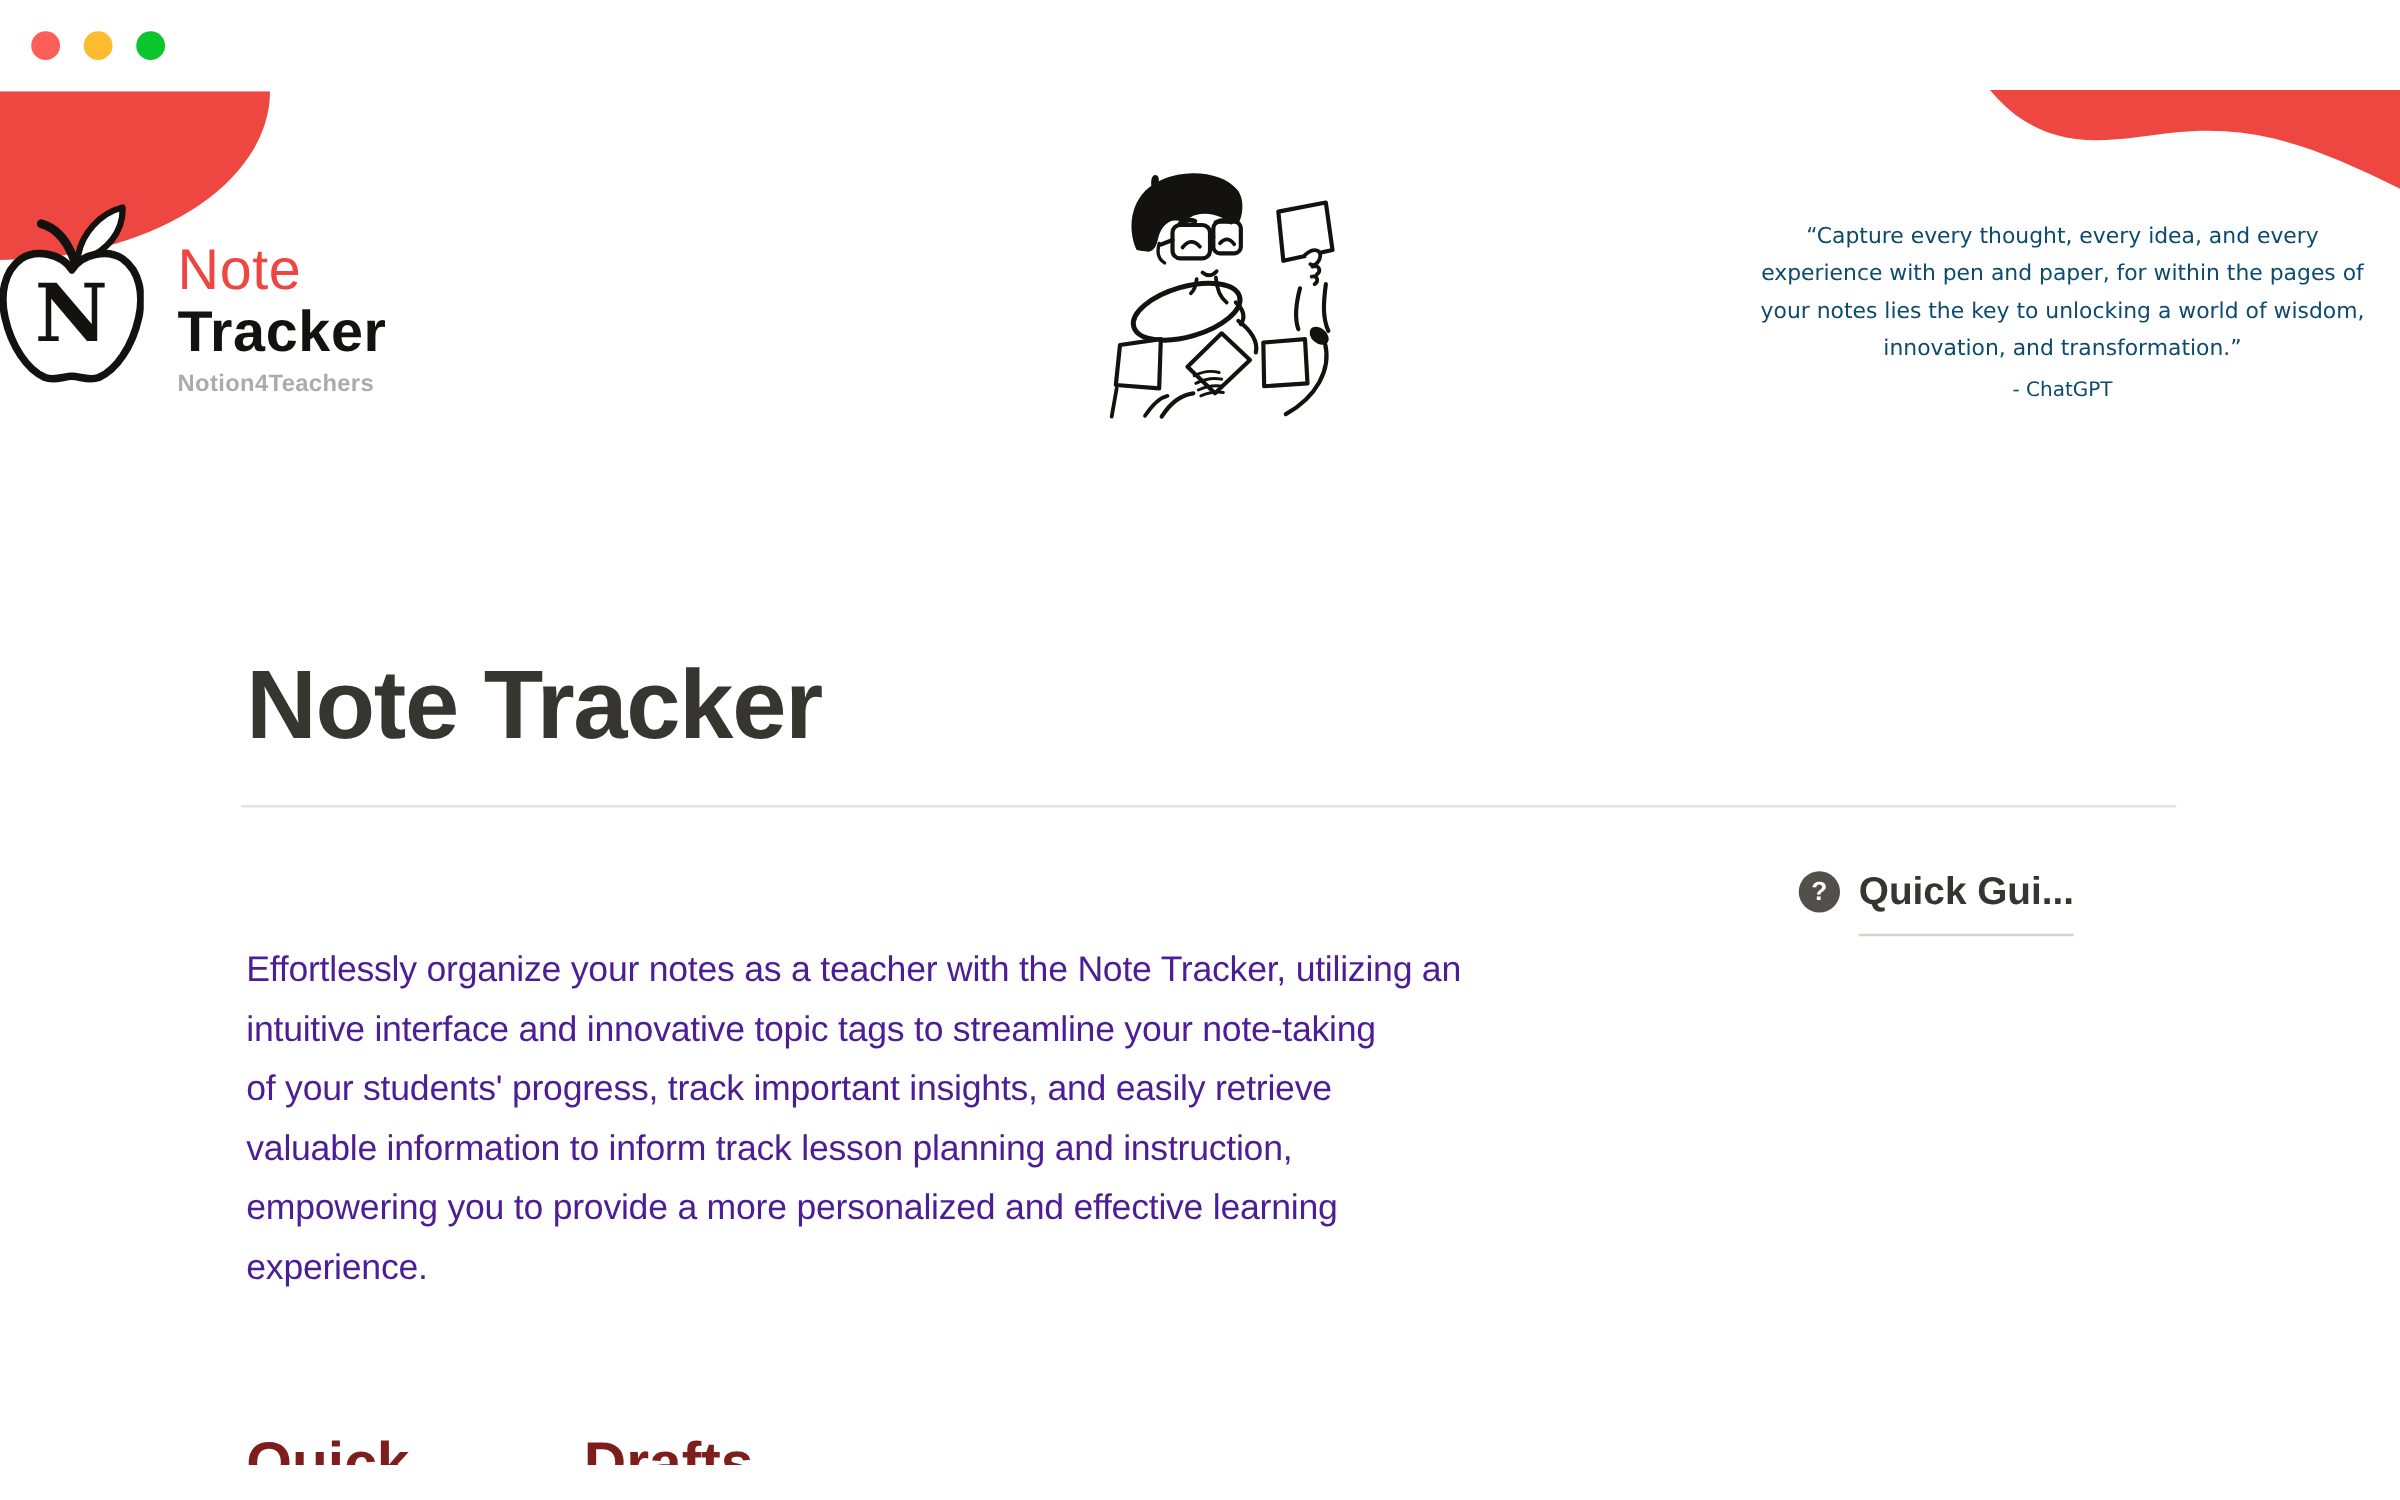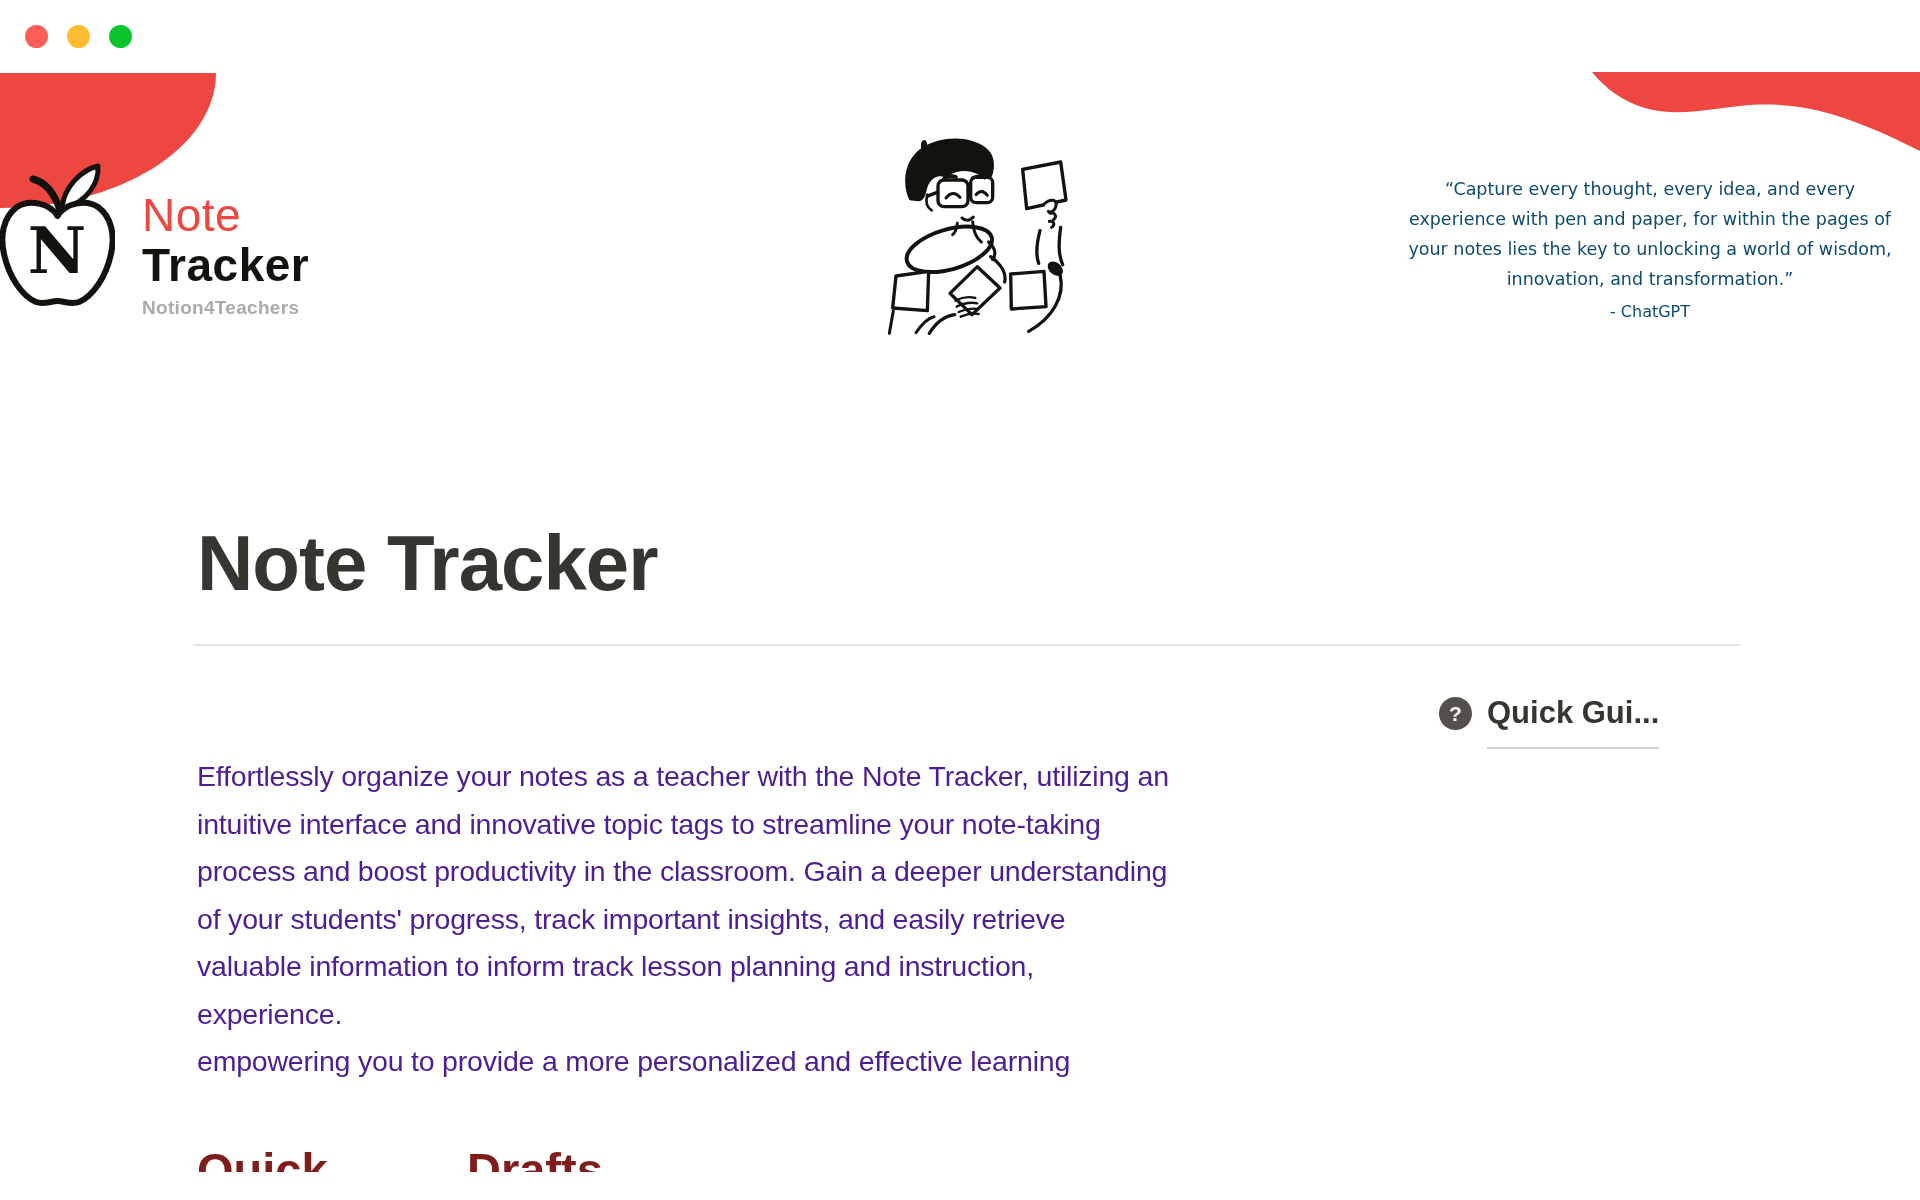--- a/index.html
+++ b/index.html
@@ -132,25 +132,24 @@
     <div class="quote-line">innovation, and transformation.”</div>
     <div class="quote-attr">- ChatGPT</div>
   </div>
 
   <h1 class="page-title" style="margin:0;">Note Tracker</h1>
   <div class="divider"></div>
 
   <div class="intro">
     <div>Effortlessly organize your notes as a teacher with the Note Tracker, utilizing an</div>
     <div>intuitive interface and innovative topic tags to streamline your note-taking</div>
-    <div>process and boost productivity in the classroom. Gain a deeper understanding</div>
     <div>of your students' progress, track important insights, and easily retrieve</div>
     <div>valuable information to inform track lesson planning and instruction,</div>
+    <div>empowering you to provide a more personalized and effective learning</div>
     <div>experience.</div>
-    <div>empowering you to provide a more personalized and effective learning</div>
   </div>
 
   <button class="quick-guide">
     <span class="qg-icon">?</span>
     <span class="qg-label">Quick Gui...</span>
   </button>
 
   <div class="partial-heading ph-quick">Quick</div>
   <div class="partial-heading ph-drafts">Drafts</div>
   <div class="bottom-clip"></div>

